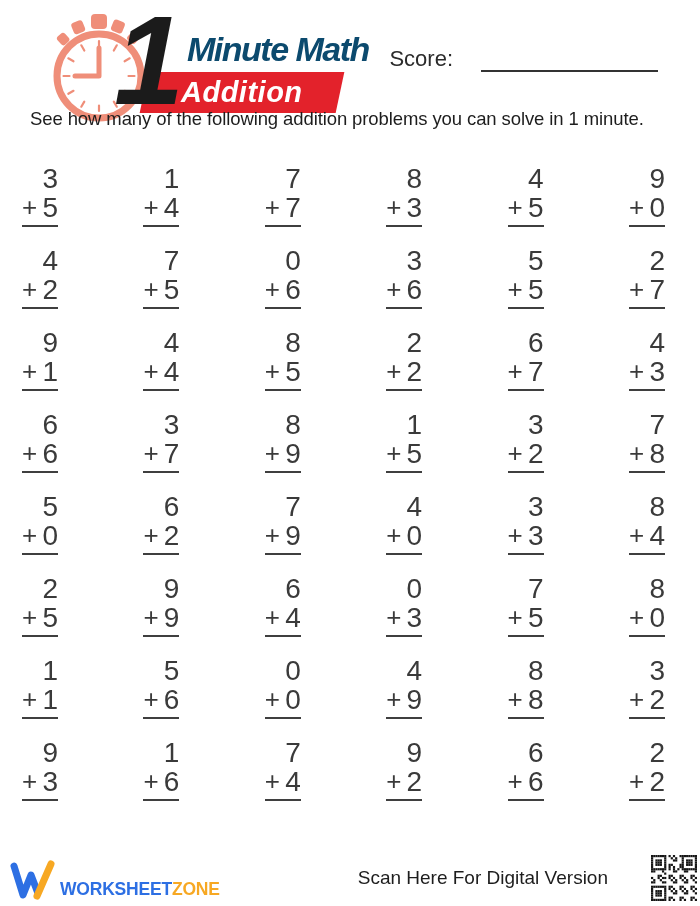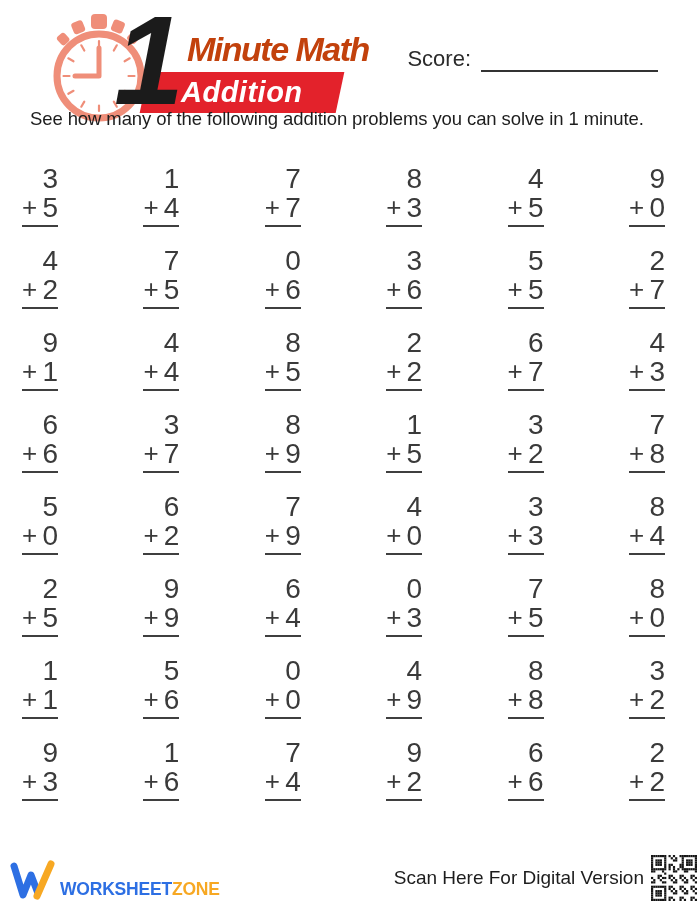--- a/index.html
+++ b/index.html
@@ -7,48 +7,48 @@
         font-family:"Liberation Sans",sans-serif;color:#222;}
 
   
   .logo{position:absolute;left:40px;top:10px;width:330px;height:114px;}
   .logo svg{position:absolute;left:0;top:0;}
   .banner{position:absolute;left:104px;top:62px;width:196px;height:41px;background:#E3222B;
           transform:skewX(-12deg);display:flex;align-items:center;justify-content:center;}
   .banner span{transform:skewX(12deg);font-style:italic;font-weight:700;color:#fff;
                font-size:29px;letter-spacing:.5px;}
   .mtitle{position:absolute;left:147px;top:20px;font-size:34px;font-weight:800;font-style:italic;
-          color:#c2410c;letter-spacing:-1.5px;white-space:nowrap;}
+          color:#0c4a6e;letter-spacing:-1.5px;white-space:nowrap;}
   .one{position:absolute;left:74px;top:-12px;font-size:126px;line-height:1;font-weight:900;
        font-style:italic;color:#1b1b1b;}
 
   
   .scorebox{position:absolute;top:46px;right:42px;font-size:22px;color:#2b2b2b;}
-  .srow{display:flex;align-items:flex-end;margin-bottom:9px;}
+  .srow{display:flex;align-items:flex-end;margin-bottom:9px;gap:18px;}
   .slabel{width:64px;text-align:right;}
   .sline{width:177px;border-bottom:2px solid #333;height:22px;margin-left:10px;}
 
   
   .instruction{position:absolute;left:30px;top:108px;width:650px;font-size:18.5px;
                letter-spacing:-.1px;color:#1d1d1d;}
 
   
   .grid{position:absolute;left:0;top:164px;width:700px;}
   .prow{display:flex;justify-content:space-between;margin:0 35px 19px 22px;}
   .problem{width:36px;font-size:28px;color:#3a3a3a;}
   .problem .top{text-align:right;line-height:29px;}
   .problem .bot{display:flex;justify-content:space-between;line-height:29px;}
   .problem .bot .plus{font-size:26px;}
   .ansline{margin-top:3px;border-top:2px solid #3f3f3f;height:0;}
 
   
   .brand{position:absolute;left:10px;top:860px;display:flex;align-items:flex-end;}
   .brandword{font-size:17.5px;font-weight:700;letter-spacing:-.2px;margin-left:4px;}
   .bw1{color:#2D6FE3;} .bw2{color:#F7A823;}
-  .scanrow{position:absolute;right:3px;top:855px;display:flex;align-items:center;}
+  .scanrow{position:absolute;right:3px;top:855px;display:flex;align-items:center;gap:36px;}
   .scantext{font-size:19px;color:#1d1d1d;margin-right:7px;white-space:nowrap;}
 </style>
 </head>
 <body>
 
 <div class="page">
 
   <div class="logo">
     <svg width="118" height="114" viewBox="0 0 118 114">
       <g fill="#EF8E79" stroke="none">

